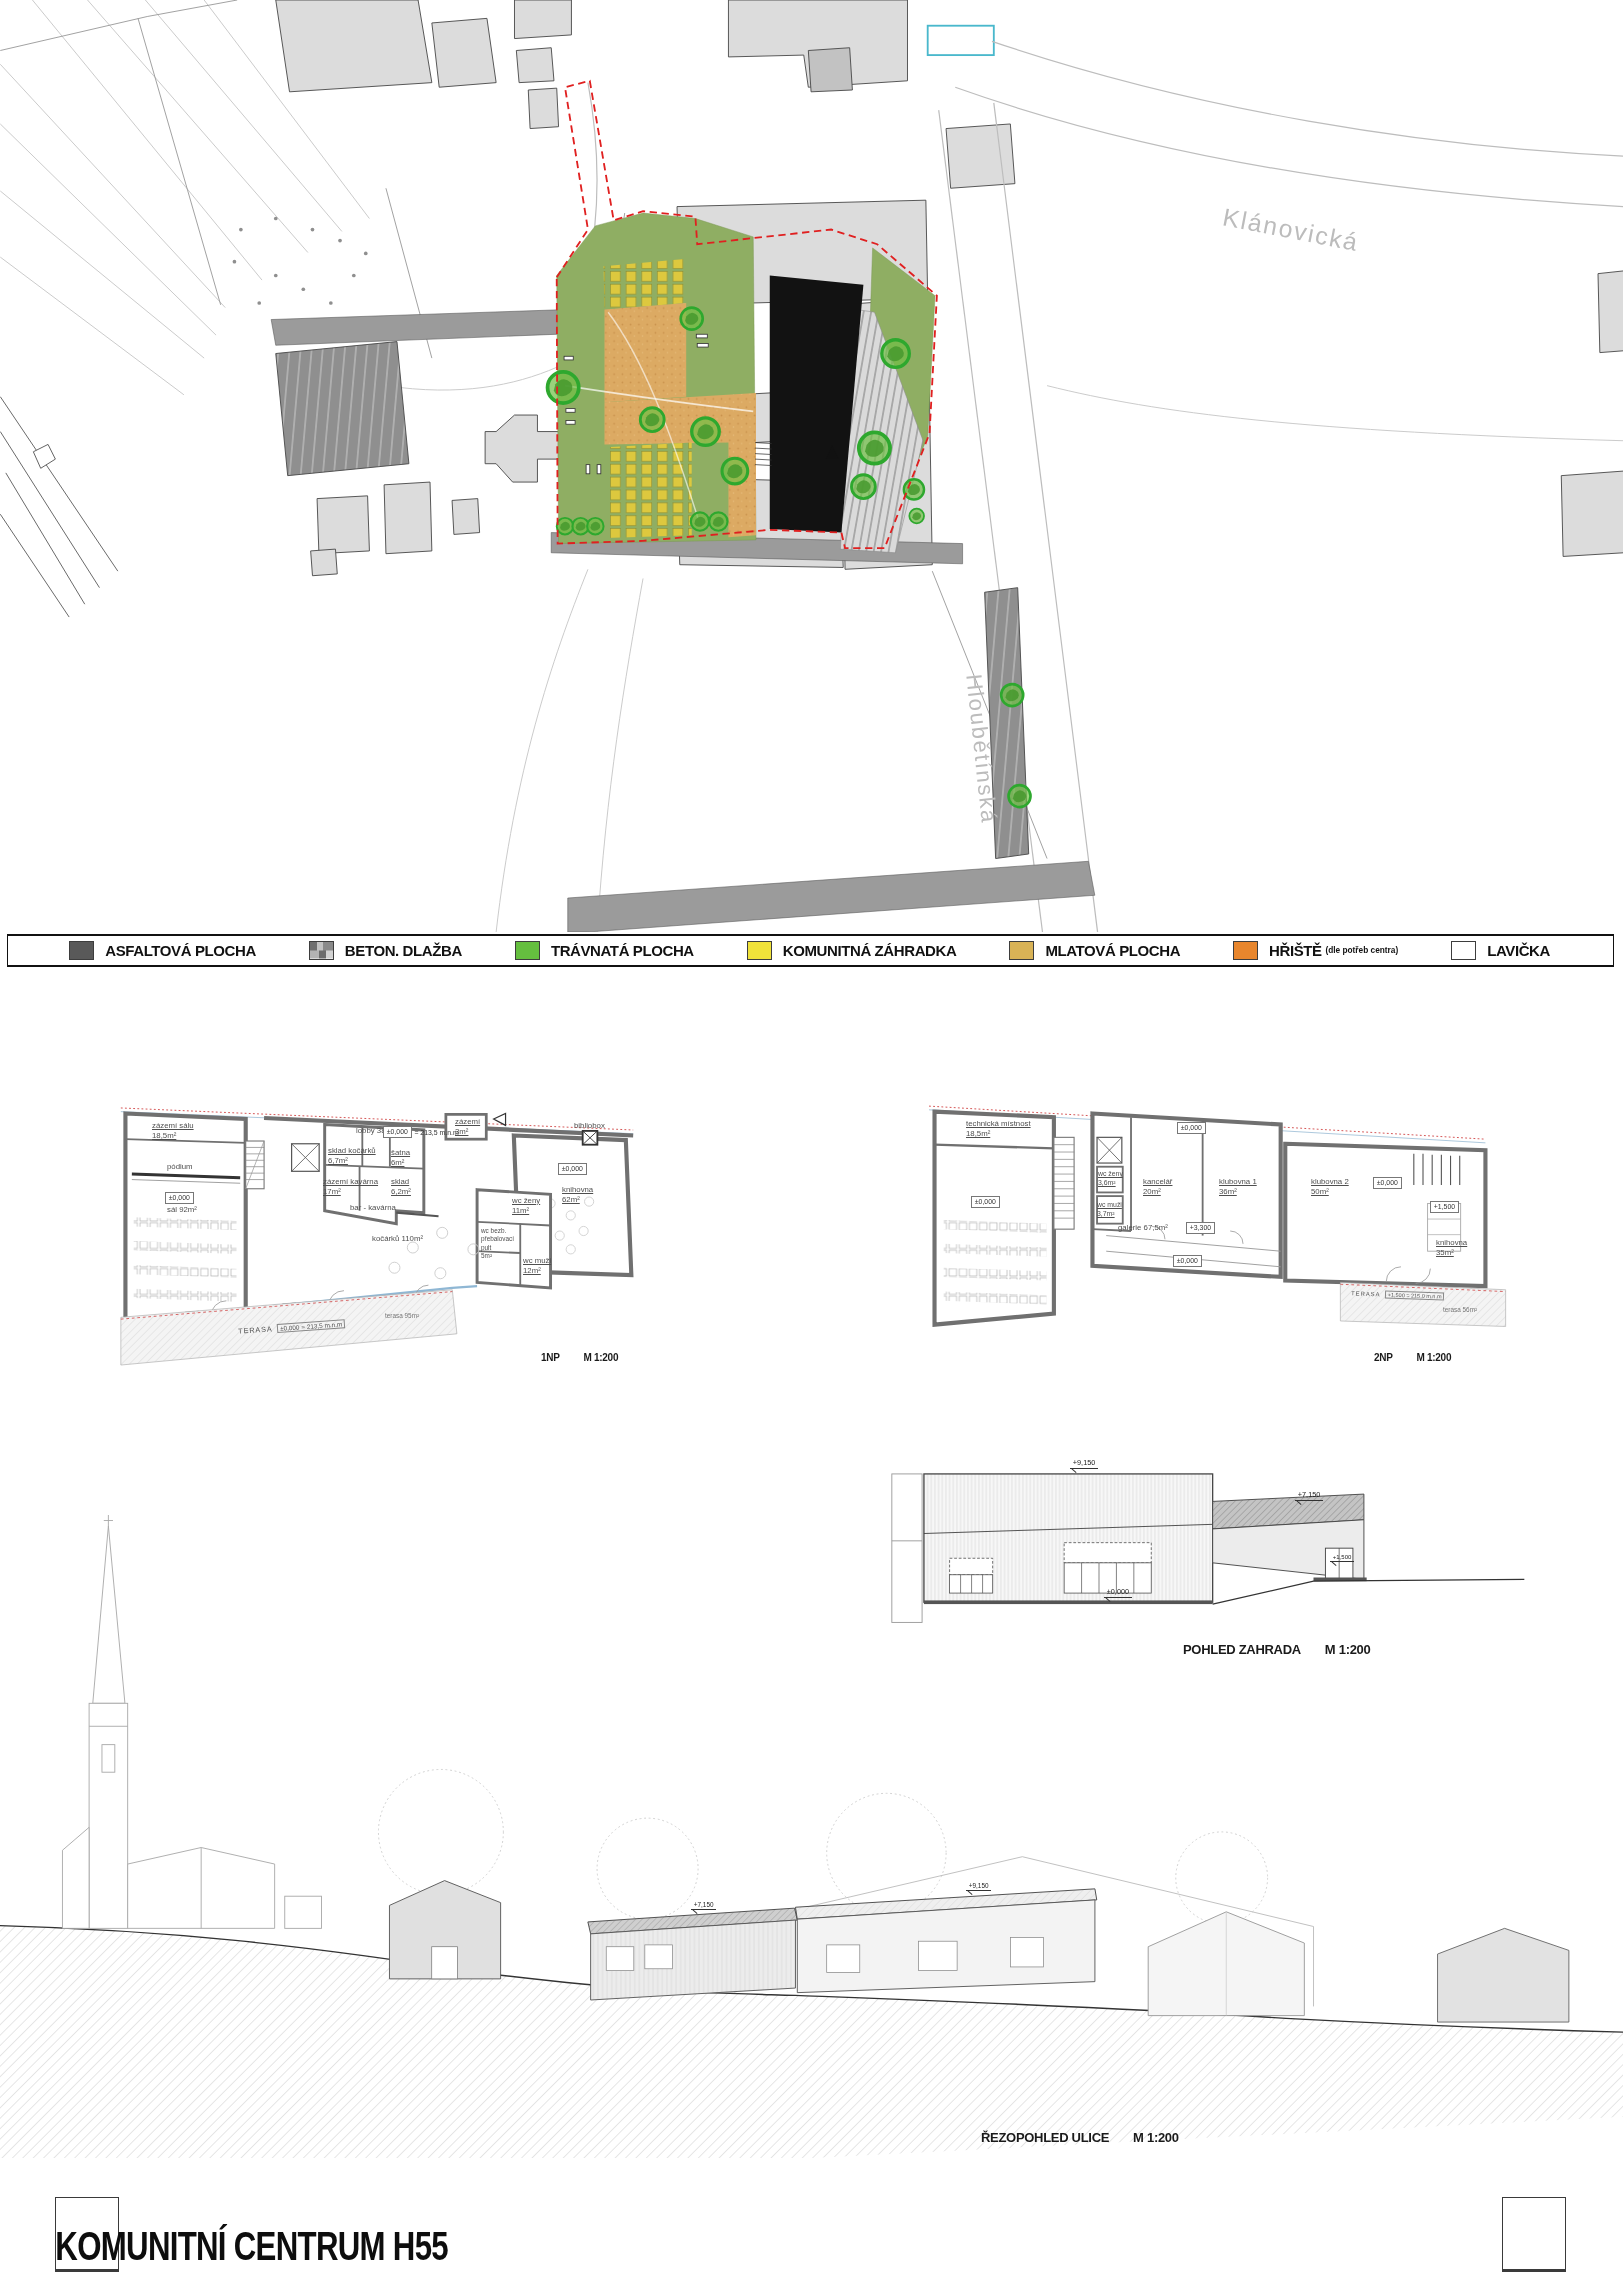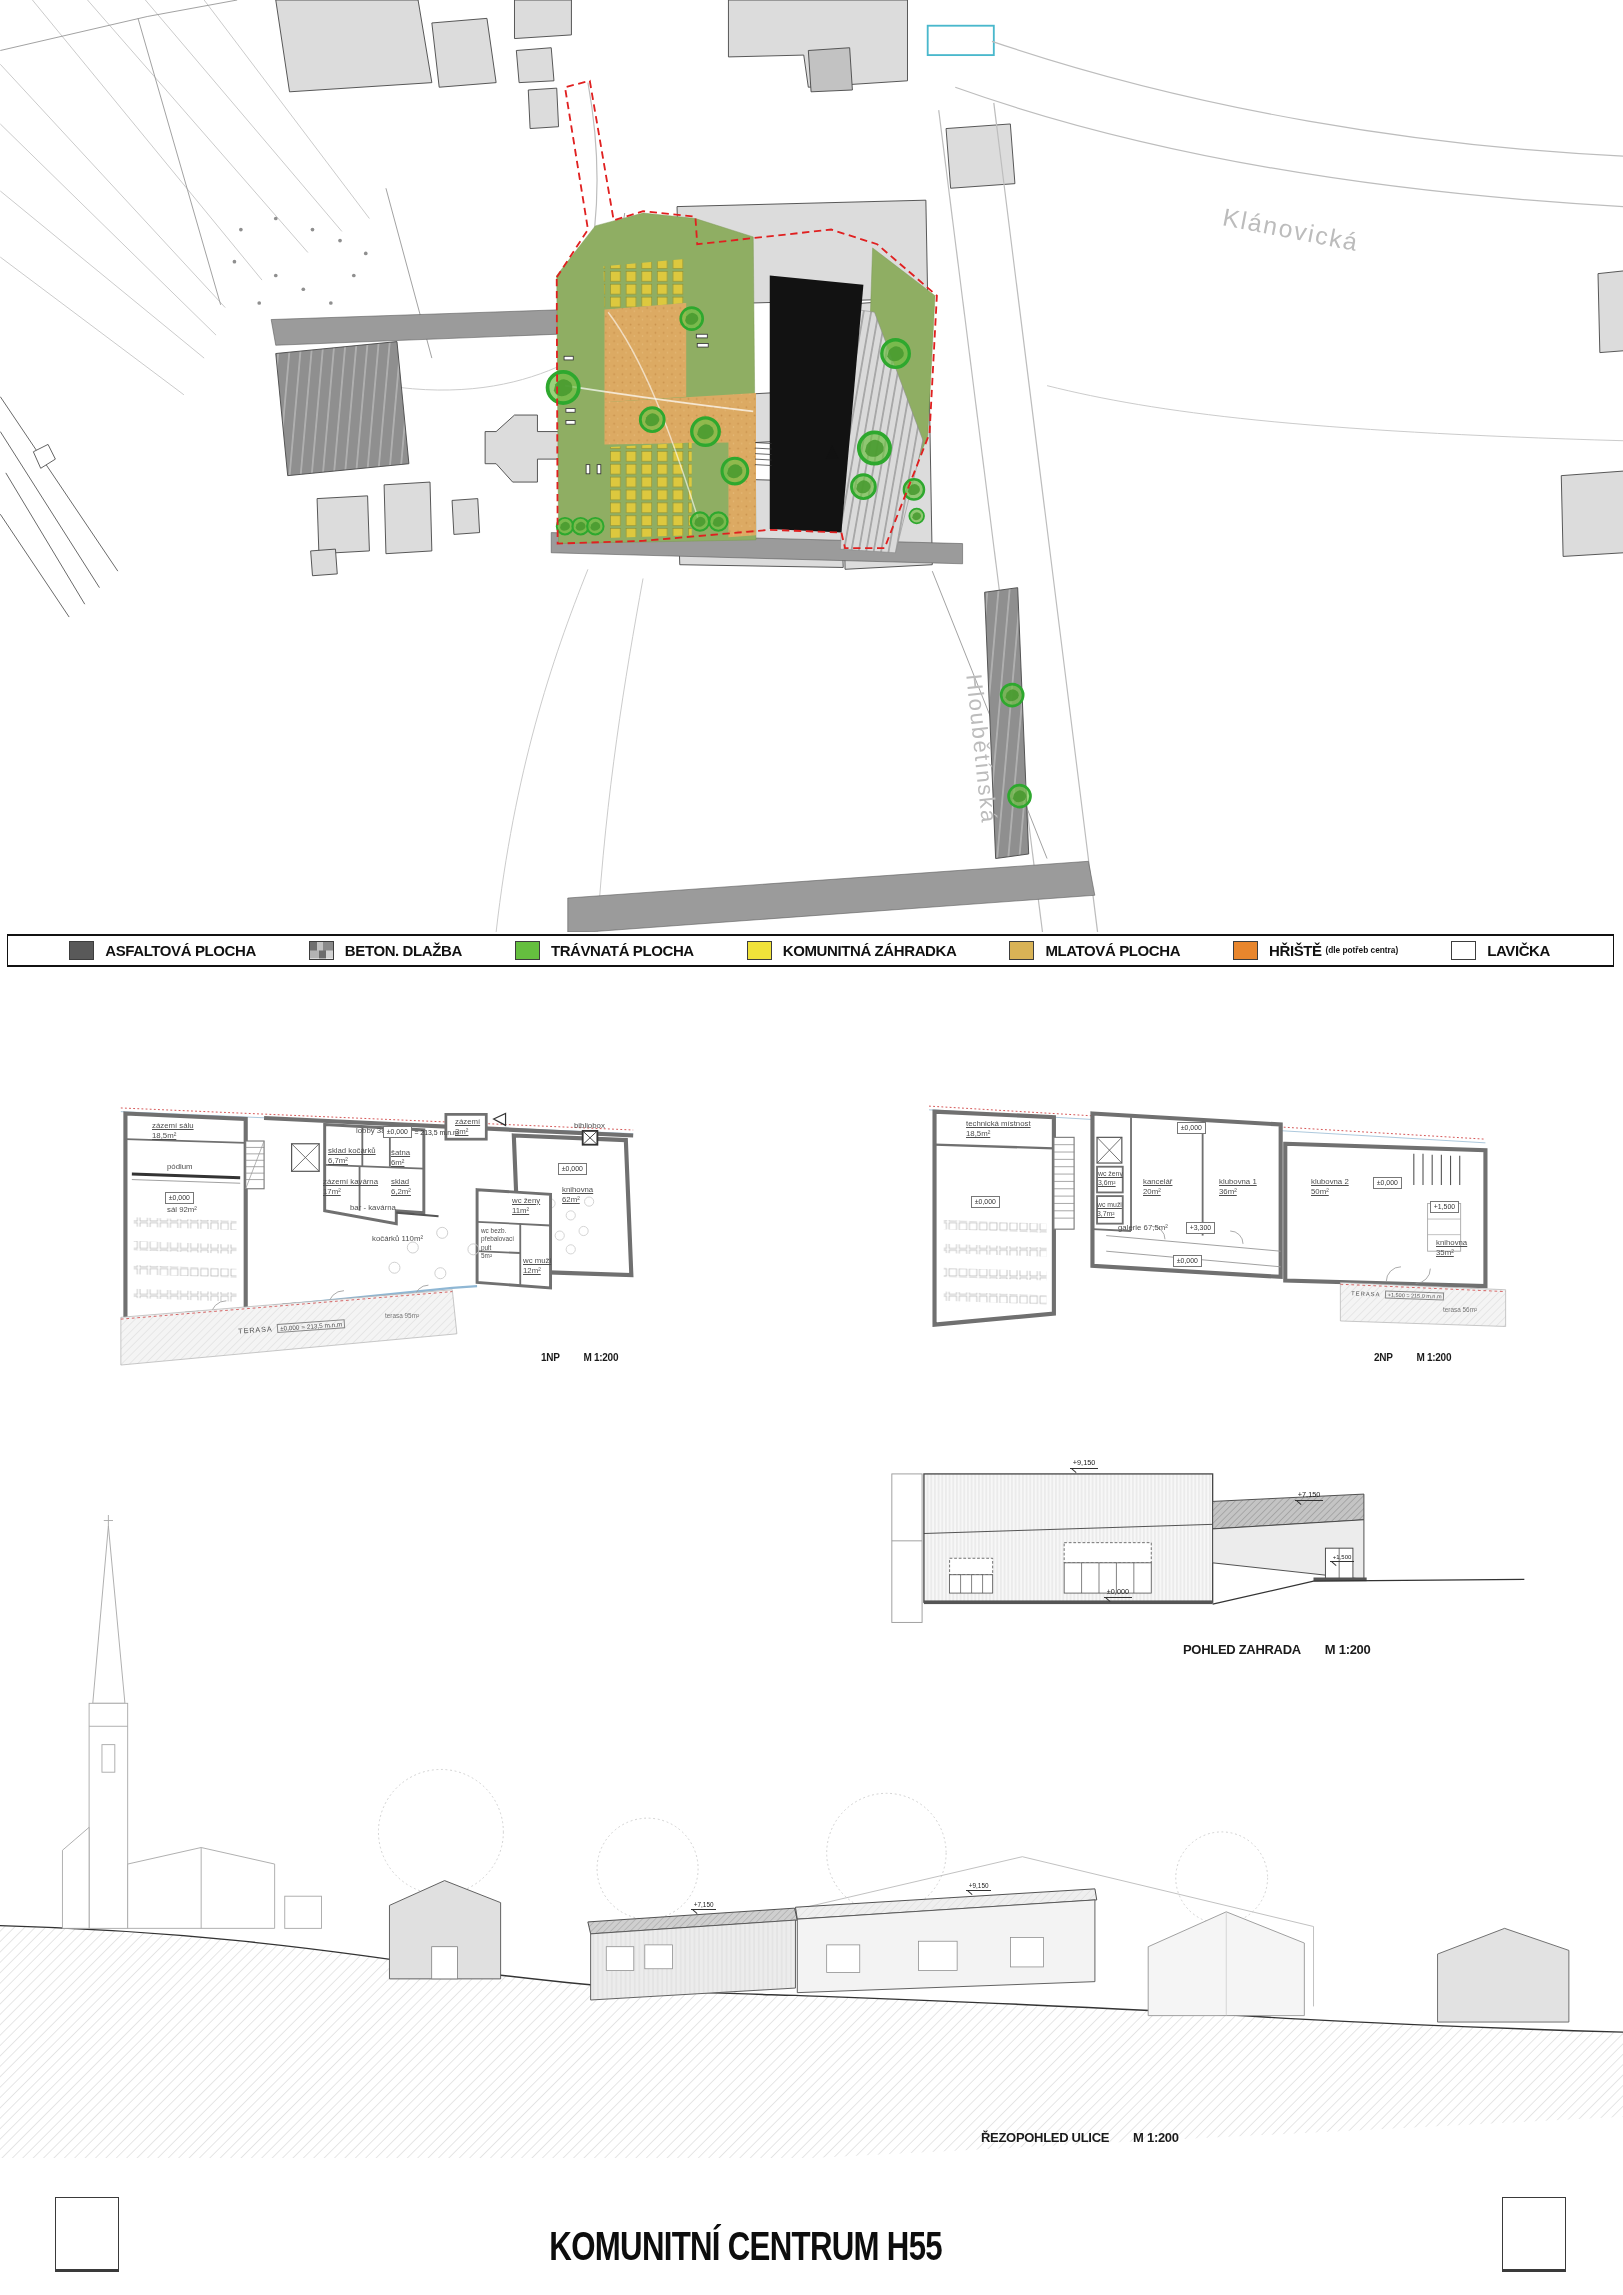--- a/index.html
+++ b/index.html
@@ -42,21 +42,21 @@
   .tlab .bx{font-size:6.4px;border:0.9px solid #888;padding:0 1.8px;margin-left:4.6px;letter-spacing:0;}
   .tsm{position:absolute;font-size:6.4px;color:#777;z-index:3;white-space:nowrap;}
   .caption{position:absolute;font-size:10px;color:#1a1a1a;font-weight:bold;letter-spacing:-0.3px;white-space:nowrap;z-index:3;}
   .caption .sc{margin-left:24px;}
 
   
   .mark{position:absolute;font-size:7.3px;color:#222;border-bottom:0.9px solid #333;padding:0 2.8px 0.9px 2.8px;z-index:3;white-space:nowrap;}
   .mark:after{content:"";position:absolute;left:0.9px;bottom:-2.8px;width:5.5px;height:0.9px;background:#333;transform:rotate(40deg);}
 
   
-  .title{position:absolute;top:2224px;left:0;width:1491px;text-align:center;z-index:3;}
+  .title{position:absolute;top:2224px;left:0;width:1491px;text-align:left;z-index:3;}
   .title span{display:inline-block;font-size:40px;font-weight:bold;letter-spacing:-0.9px;color:#0d0d0d;transform:scaleX(0.78);transform-origin:center;}
   .cornerbox{position:absolute;top:2197px;width:64px;height:75px;border:0.9px solid #3a3a3a;border-bottom:3.7px solid #3a3a3a;box-sizing:border-box;background:#fff;}
 </style>
 </head>
 <body>
 
 <div class="sheet">
 
   <svg class="abs" style="left:0;top:0" width="1624" height="932" viewBox="0 0 1768 1015">
     <defs>

